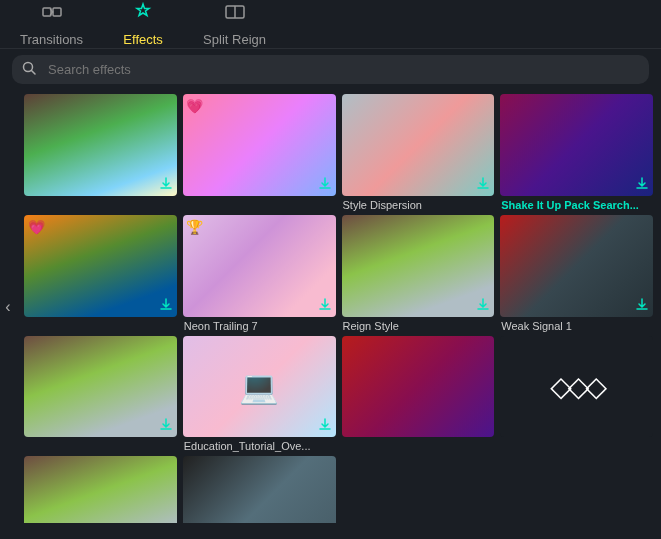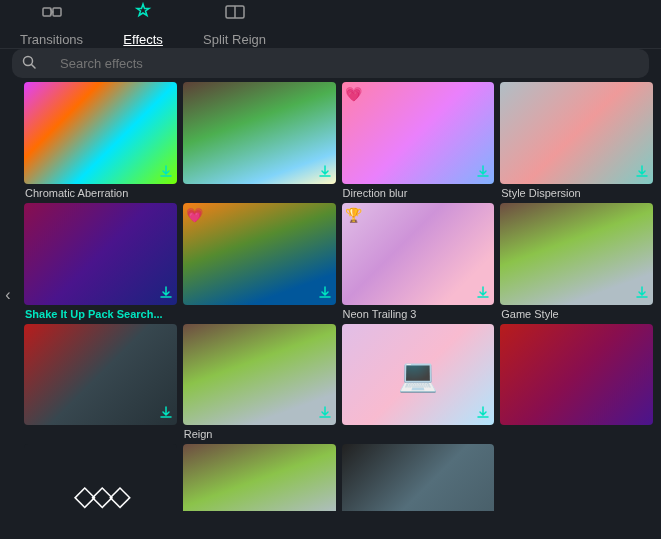--- a/index.html
+++ b/index.html
@@ -39,25 +39,25 @@
       font-size: 20px;
     }
     .nav-item.active .nav-label {
       color: #00e5c0;
     }
 
     
     .search-bar {
       display: flex;
       align-items: center;
-      margin: 0 12px;
+      margin: 6px 12px;
       background: #2a2e34;
       border-radius: 10px;
       padding: 6px 10px;
-      gap: 24px;
+      gap: 12px;
     }
     .search-bar input {
       background: transparent;
       border: none;
       outline: none;
       color: #aaa;
       font-size: 13px;
       flex: 1;
     }
     .search-icon-svg {
@@ -196,21 +196,21 @@
       </svg>
     </span>
     <span class="nav-label">Transitions</span>
   </div>
   <div class="nav-item active">
     <span class="nav-icon">
       <svg width="22" height="22" viewBox="0 0 22 22" fill="none">
         <path d="M11 3l1.5 4.5H17l-3.5 2.5 1.5 4.5L11 12l-4 2.5 1.5-4.5L5 7.5h4.5z" stroke="#00e5c0" stroke-width="1.5" fill="none"></path>
       </svg>
     </span>
-    <span class="nav-label" style="color:#ffffff;text-decoration:underline;">Effects</span>
+    <span class="nav-label" style="color:#fde047;">Effects</span>
   </div>
   <div class="nav-item">
     <span class="nav-icon">
       <svg width="22" height="22" viewBox="0 0 22 22" fill="none">
         <rect x="2" y="5" width="18" height="12" rx="1.5" stroke="#999" stroke-width="1.5"></rect>
         <line x1="11" y1="5" x2="11" y2="17" stroke="#999" stroke-width="1.5"></line>
       </svg>
     </span>
     <span class="nav-label">Split Reign</span>
   </div>
@@ -223,46 +223,36 @@
       <line x1="9.5" y1="9.5" x2="13" y2="13" stroke="#aaa" stroke-width="1.5" stroke-linecap="round"></line>
     </svg>
   </span>
   <input type="text" placeholder="Search effects" style="">
 </div>
 
 <div class="grid-container">
   <div class="left-arrow">‹</div>
   <div class="effects-grid" id="effects-grid">
 
-  <div class="effect-item">
-        <div class="effect-thumb thumb-chromatic">
-          <span class="download-btn"><svg width="14" height="14" viewBox="0 0 14 14" fill="none">
-              <path d="M7 2v7M4 7l3 3 3-3" stroke="#00e5c0" stroke-width="1.5" stroke-linecap="round"></path>
-              <path d="M2 12h10" stroke="#00e5c0" stroke-width="1.5" stroke-linecap="round"></path>
-            </svg></span>
-        </div>
-        <div class="effect-name">Chromatic Aberration</div>
-      </div>
       <div class="effect-item">
         <div class="effect-thumb thumb-harry">
           <span class="download-btn"><svg width="14" height="14" viewBox="0 0 14 14" fill="none">
               <path d="M7 2v7M4 7l3 3 3-3" stroke="#00e5c0" stroke-width="1.5" stroke-linecap="round"></path>
               <path d="M2 12h10" stroke="#00e5c0" stroke-width="1.5" stroke-linecap="round"></path>
             </svg></span>
         </div>
       </div>
       <div class="effect-item">
         <div class="effect-thumb thumb-direction-blur">
           <span class="badge">💗</span>
           <span class="download-btn"><svg width="14" height="14" viewBox="0 0 14 14" fill="none">
               <path d="M7 2v7M4 7l3 3 3-3" stroke="#00e5c0" stroke-width="1.5" stroke-linecap="round"></path>
               <path d="M2 12h10" stroke="#00e5c0" stroke-width="1.5" stroke-linecap="round"></path>
             </svg></span>
         </div>
-        <div class="effect-name">Direction blur</div>
       </div>
       <div class="effect-item">
         <div class="effect-thumb thumb-glitch">
           <span class="download-btn"><svg width="14" height="14" viewBox="0 0 14 14" fill="none">
               <path d="M7 2v7M4 7l3 3 3-3" stroke="#00e5c0" stroke-width="1.5" stroke-linecap="round"></path>
               <path d="M2 12h10" stroke="#00e5c0" stroke-width="1.5" stroke-linecap="round"></path>
             </svg></span>
         </div>
         <div class="effect-name">Style Dispersion</div>
       </div>
@@ -285,56 +275,57 @@
         </div>
       </div>
       <div class="effect-item">
         <div class="effect-thumb thumb-neon">
           <span class="badge">🏆</span>
           <span class="download-btn"><svg width="14" height="14" viewBox="0 0 14 14" fill="none">
               <path d="M7 2v7M4 7l3 3 3-3" stroke="#00e5c0" stroke-width="1.5" stroke-linecap="round"></path>
               <path d="M2 12h10" stroke="#00e5c0" stroke-width="1.5" stroke-linecap="round"></path>
             </svg></span>
         </div>
-        <div class="effect-name">Neon Trailing 3</div>
+        <div class="effect-name">Neon Trailing 7</div>
       </div>
       <div class="effect-item">
         <div class="effect-thumb thumb-splitstyle">
           <span class="download-btn"><svg width="14" height="14" viewBox="0 0 14 14" fill="none">
               <path d="M7 2v7M4 7l3 3 3-3" stroke="#00e5c0" stroke-width="1.5" stroke-linecap="round"></path>
               <path d="M2 12h10" stroke="#00e5c0" stroke-width="1.5" stroke-linecap="round"></path>
             </svg></span>
         </div>
-        <div class="effect-name">Game Style</div>
+        <div class="effect-name">Reign Style</div>
       </div>
       <div class="effect-item">
         <div class="effect-thumb thumb-weaksignal">
           <span class="download-btn"><svg width="14" height="14" viewBox="0 0 14 14" fill="none">
               <path d="M7 2v7M4 7l3 3 3-3" stroke="#00e5c0" stroke-width="1.5" stroke-linecap="round"></path>
               <path d="M2 12h10" stroke="#00e5c0" stroke-width="1.5" stroke-linecap="round"></path>
             </svg></span>
         </div>
+        <div class="effect-name">Weak Signal 1</div>
       </div>
       <div class="effect-item">
         <div class="effect-thumb thumb-reign">
           <span class="download-btn"><svg width="14" height="14" viewBox="0 0 14 14" fill="none">
               <path d="M7 2v7M4 7l3 3 3-3" stroke="#00e5c0" stroke-width="1.5" stroke-linecap="round"></path>
               <path d="M2 12h10" stroke="#00e5c0" stroke-width="1.5" stroke-linecap="round"></path>
             </svg></span>
         </div>
-        <div class="effect-name">Reign</div>
       </div>
       <div class="effect-item">
         <div class="effect-thumb thumb-education">
           <div class="laptop-icon">💻</div>
           <span class="download-btn"><svg width="14" height="14" viewBox="0 0 14 14" fill="none">
               <path d="M7 2v7M4 7l3 3 3-3" stroke="#00e5c0" stroke-width="1.5" stroke-linecap="round"></path>
               <path d="M2 12h10" stroke="#00e5c0" stroke-width="1.5" stroke-linecap="round"></path>
             </svg></span>
         </div>
+        <div class="effect-name">Education_Tutorial_Ove...</div>
       </div>
       <div class="effect-item">
         <div class="effect-thumb thumb-row4a"></div>
       </div>
       <div class="effect-item">
         <div class="effect-thumb thumb-row4b" style="background: rgb(26, 30, 36);">
           <div class="diamond-pattern"></div>
         </div>
       </div>
       <div class="effect-item">

